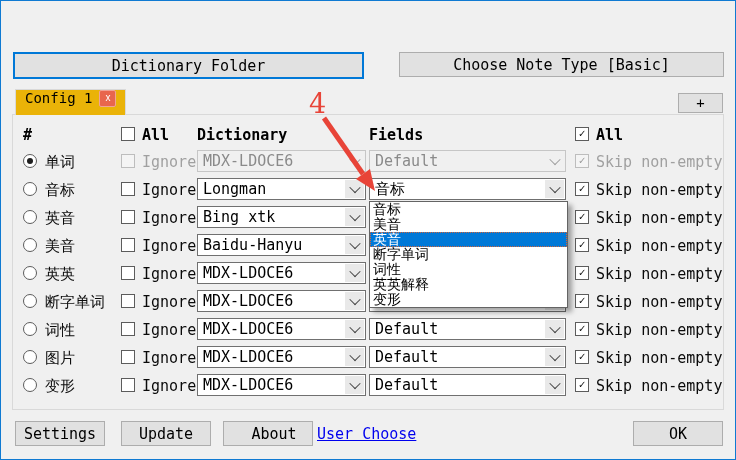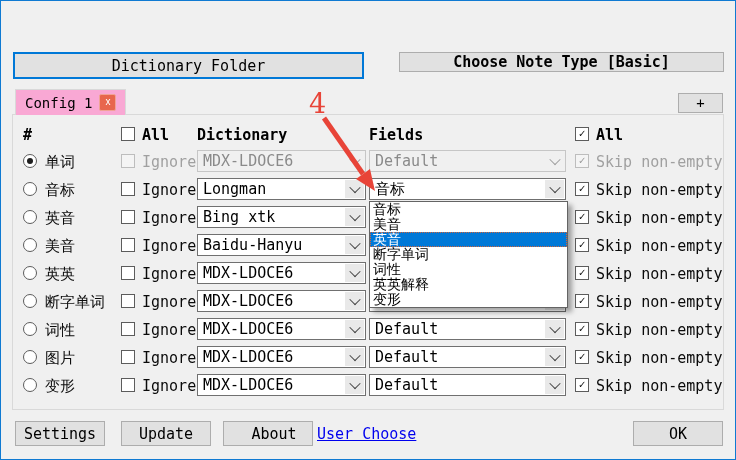--- a/index.html
+++ b/index.html
@@ -22,22 +22,22 @@
   
   .btn {
     position:absolute; box-sizing:border-box; background:#e1e1e1;
     border:1px solid #adadad; display:flex; align-items:center; justify-content:center;
     font-size:15px; color:#000000; cursor:default;
   }
   .btn.focused { border:2px solid #0078d7; }
   
   .tab {
     position:absolute; left:14px; top:88px; height:26px; box-sizing:border-box;
-    background:#f9a8d4; border:1px solid #d9d9d9; border-bottom:none; z-index:2;
-    display:flex; align-items:center; padding:0 9px; gap:7px; font-size:14px;
+    background:#eab308; border:1px solid #d9d9d9; border-bottom:none; z-index:2;
+    display:flex; padding:0 9px; gap:7px; font-size:14px;
   }
   .tab-close {
     width:15px; height:15px; background:#e8664d; border:1px solid #f0a396;
     border-radius:2px; color:#fff; font-size:10px; line-height:13px; text-align:center;
     font-family:"Liberation Sans", sans-serif;
   }
   .pane {
     position:absolute; left:11px; top:113px; width:712px; height:296px;
     box-sizing:border-box; border:1px solid #d9d9d9; background:#f0f0f0;
   }
@@ -95,21 +95,21 @@
   }
   .annotation { position:absolute; left:0; top:0; z-index:20; pointer-events:none; }
 </style>
 </head>
 <body>
 
 <div class="window">
 
 
   <div class="btn focused" style="left:12px; top:51px; width:351px; height:27px;">Dictionary Folder</div>
-  <div class="btn" style="left:398px; top:51px; width:325px; height:20px;font-weight:bold;">Choose Note Type [Basic]</div>
+  <div class="btn" style="left:398px; top:51px; width:325px; height:25px;">Choose Note Type [Basic]</div>
 
   <div class="tab">
     <span>Config 1</span>
     <span class="tab-close">x</span>
   </div>
   <div class="btn" style="left:677px; top:92px; width:45px; height:20px; font-size:14px;">+</div>
 
   <div class="pane"></div>
 
   <span class="hdr" style="left:22px; top:125px;">#</span>

